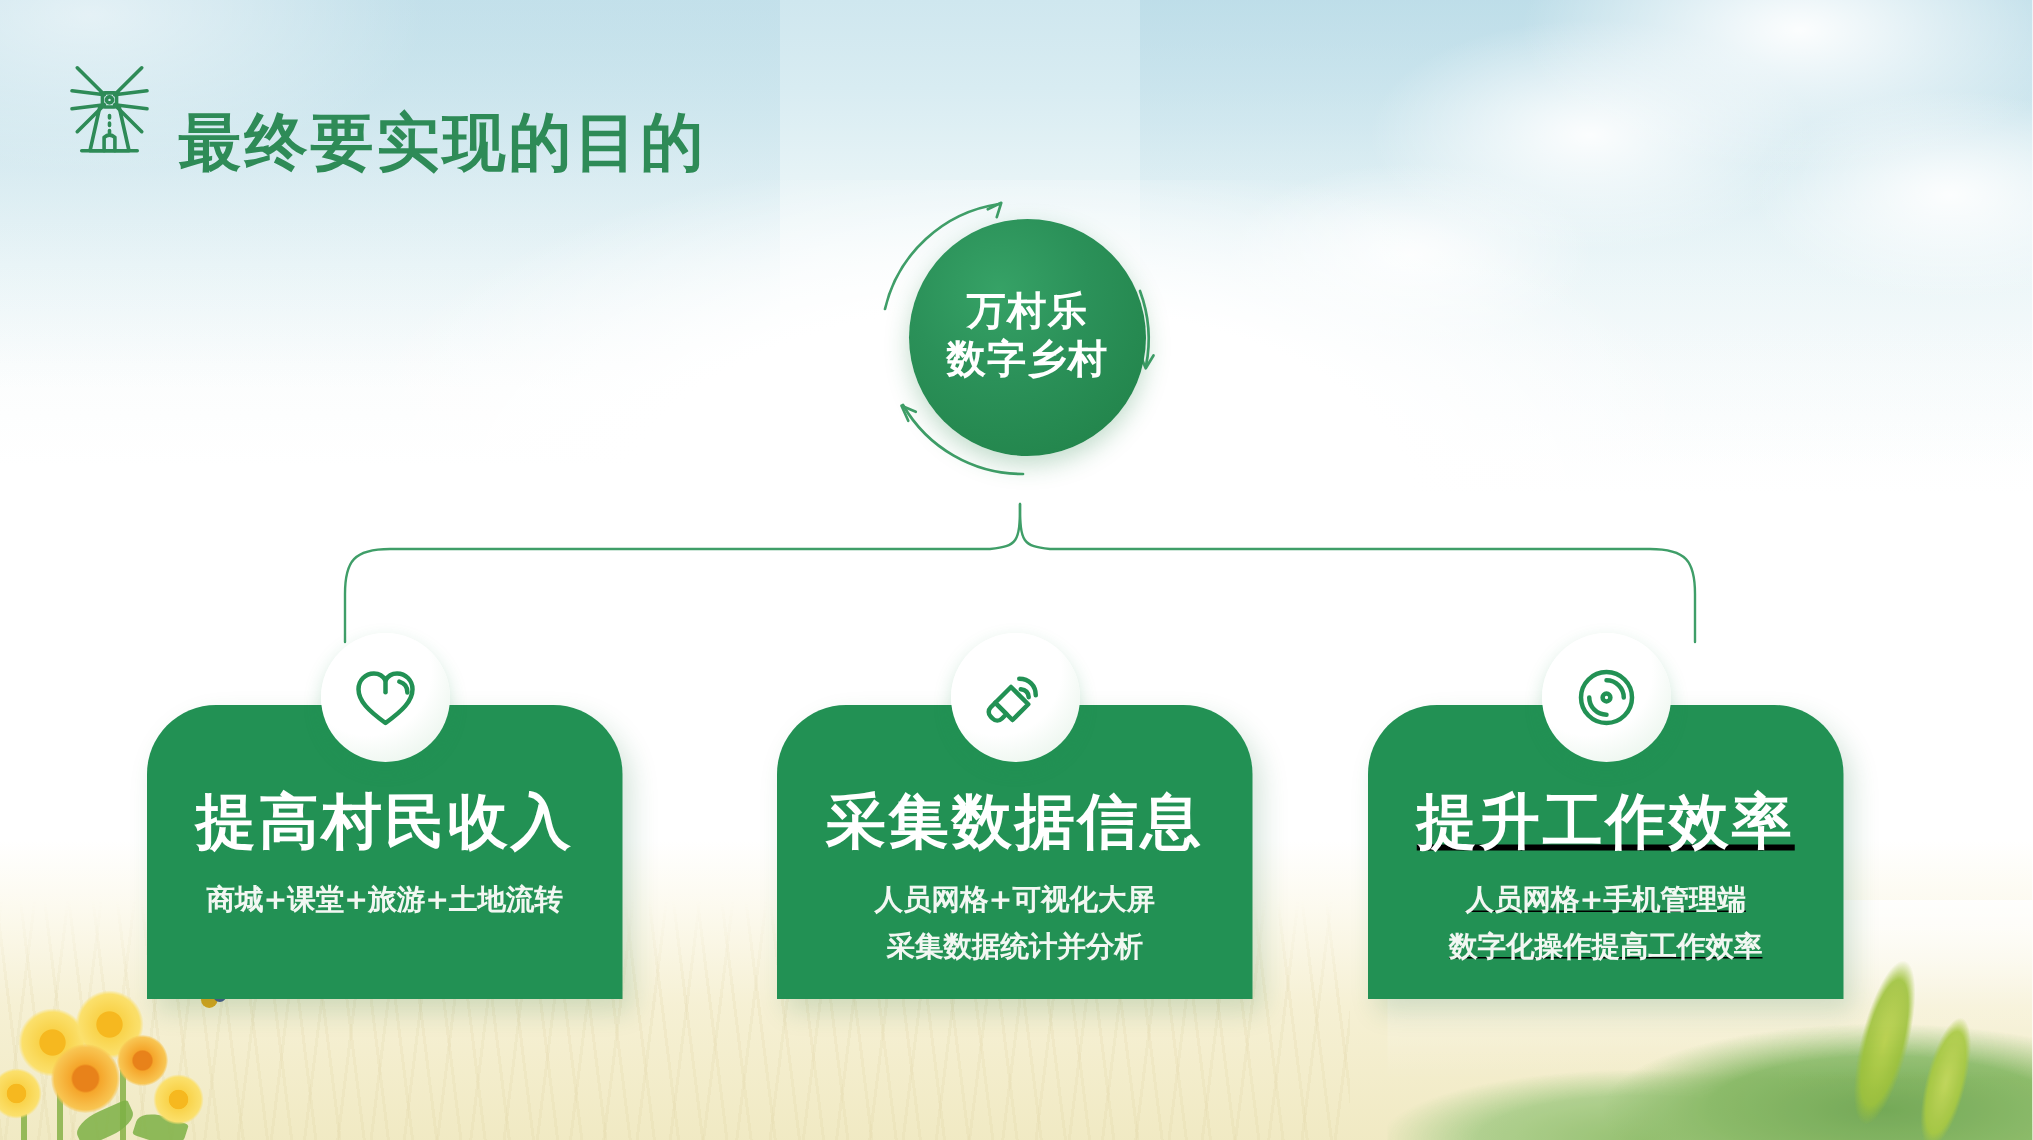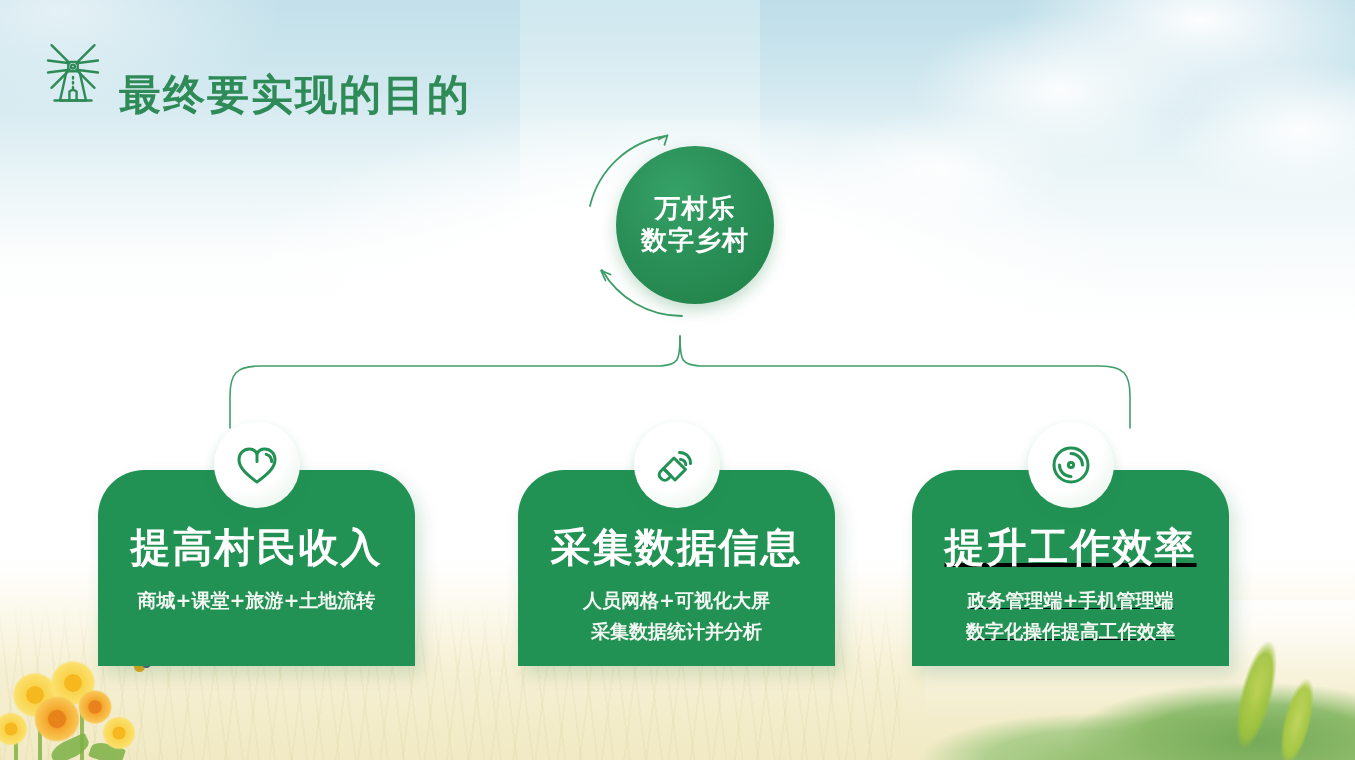--- a/index.html
+++ b/index.html
@@ -93,21 +93,21 @@
   .title-row{position:absolute;left:45px;top:30px;display:flex;align-items:center;gap:18px;}
   .windmill-icon{width:56px;height:62px;display:block;}
   .title-text{
     font-size:42px;line-height:1;color:#2e8b57;font-weight:700;letter-spacing:2px;
     font-family:"DejaVu Sans","Liberation Sans",sans-serif;white-space:nowrap;margin-top:44px;
   }
 
   
   .hub{position:absolute;left:598px;top:146px;width:158px;height:158px;}
   .hub-circle{
-    position:absolute;left:18px;top:0;width:158px;height:158px;border-radius:50%;
+    position:absolute;left:8px;top:0;width:158px;height:158px;border-radius:50%;
     background:radial-gradient(circle at 38% 30%, #36a266 0%, #2b9159 40%, #1f8046 100%);
     box-shadow:0 6px 16px rgba(31,128,70,.28);
     display:flex;flex-direction:column;align-items:center;justify-content:center;
   }
   .hub-line{
     color:#ffffff;font-size:26px;line-height:1.22;font-weight:700;letter-spacing:1px;
     font-family:"DejaVu Sans","Liberation Sans",sans-serif;
   }
   .hub-arrows{position:absolute;left:-24px;top:-26px;width:210px;height:210px;pointer-events:none;}
 
@@ -246,17 +246,17 @@
       <span>
         <svg width="46" height="46" viewBox="0 0 46 46" fill="none" stroke="#229154" stroke-width="3" stroke-linecap="round">
           <circle cx="23" cy="23" r="17"></circle>
           <path d="M23 11.5 A11.5 11.5 0 0 1 34.5 23"></path>
           <path d="M11.5 23 A11.5 11.5 0 0 0 23 34.5"></path>
           <circle cx="23" cy="23" r="2.6"></circle>
         </svg>
       </span>
     </div>
     <div class="card-title">提升工作效率</div>
-    <div class="card-sub">政务管理端+手机管理端</div>
+    <div class="card-sub">人员网格+手机管理端</div>
     <div class="card-sub" style="margin-top:0">数字化操作提高工作效率</div>
   </div>
 
 </div>
 
 </body></html>

